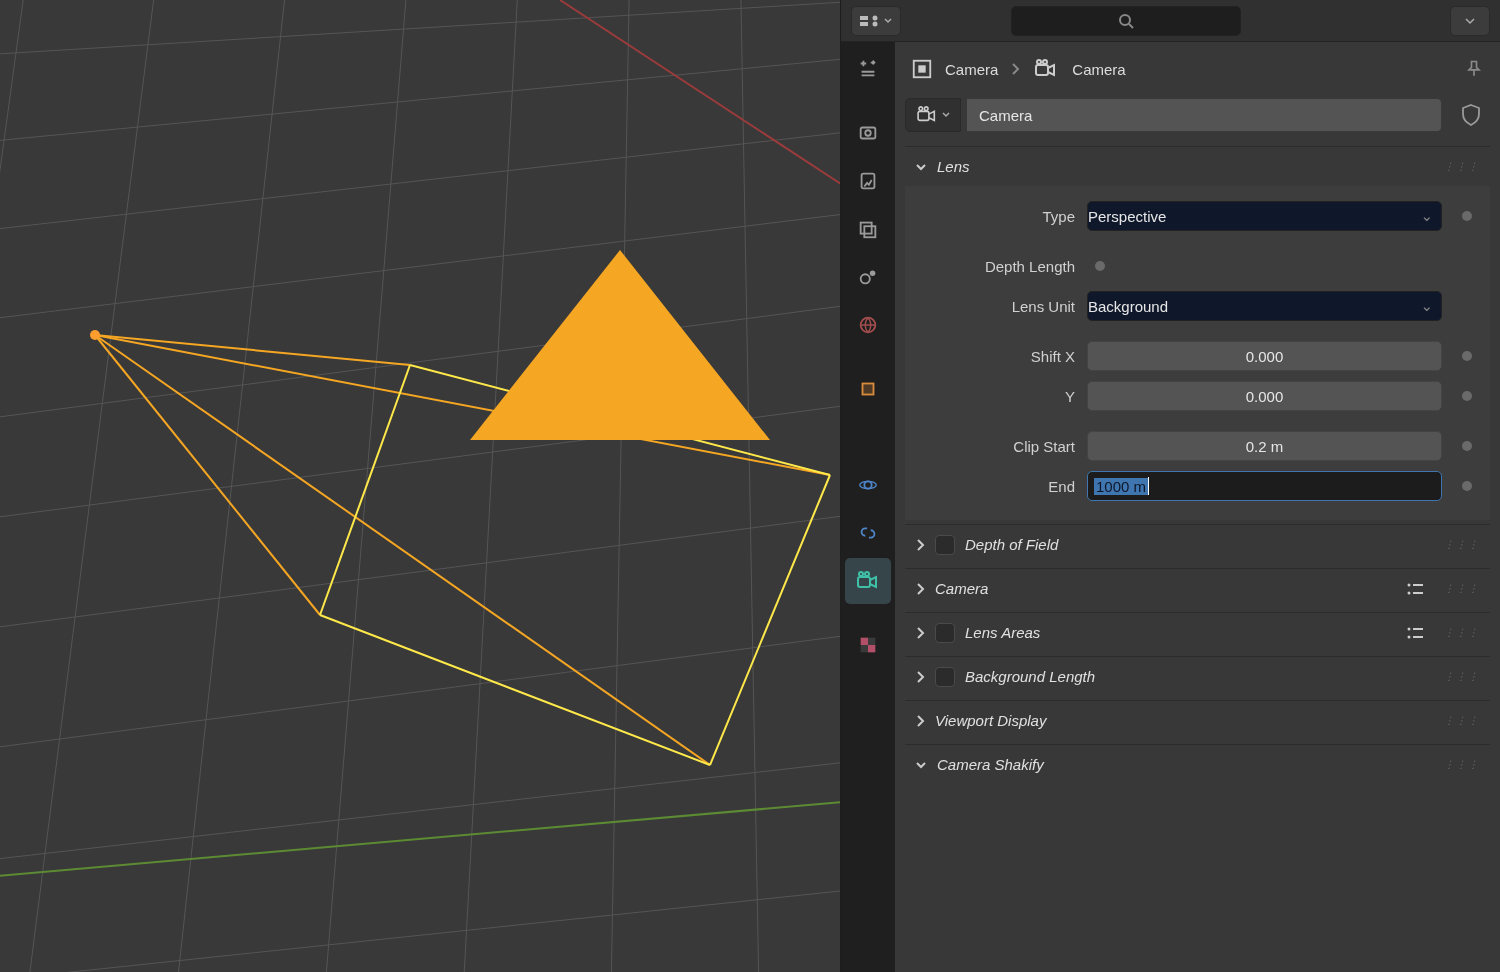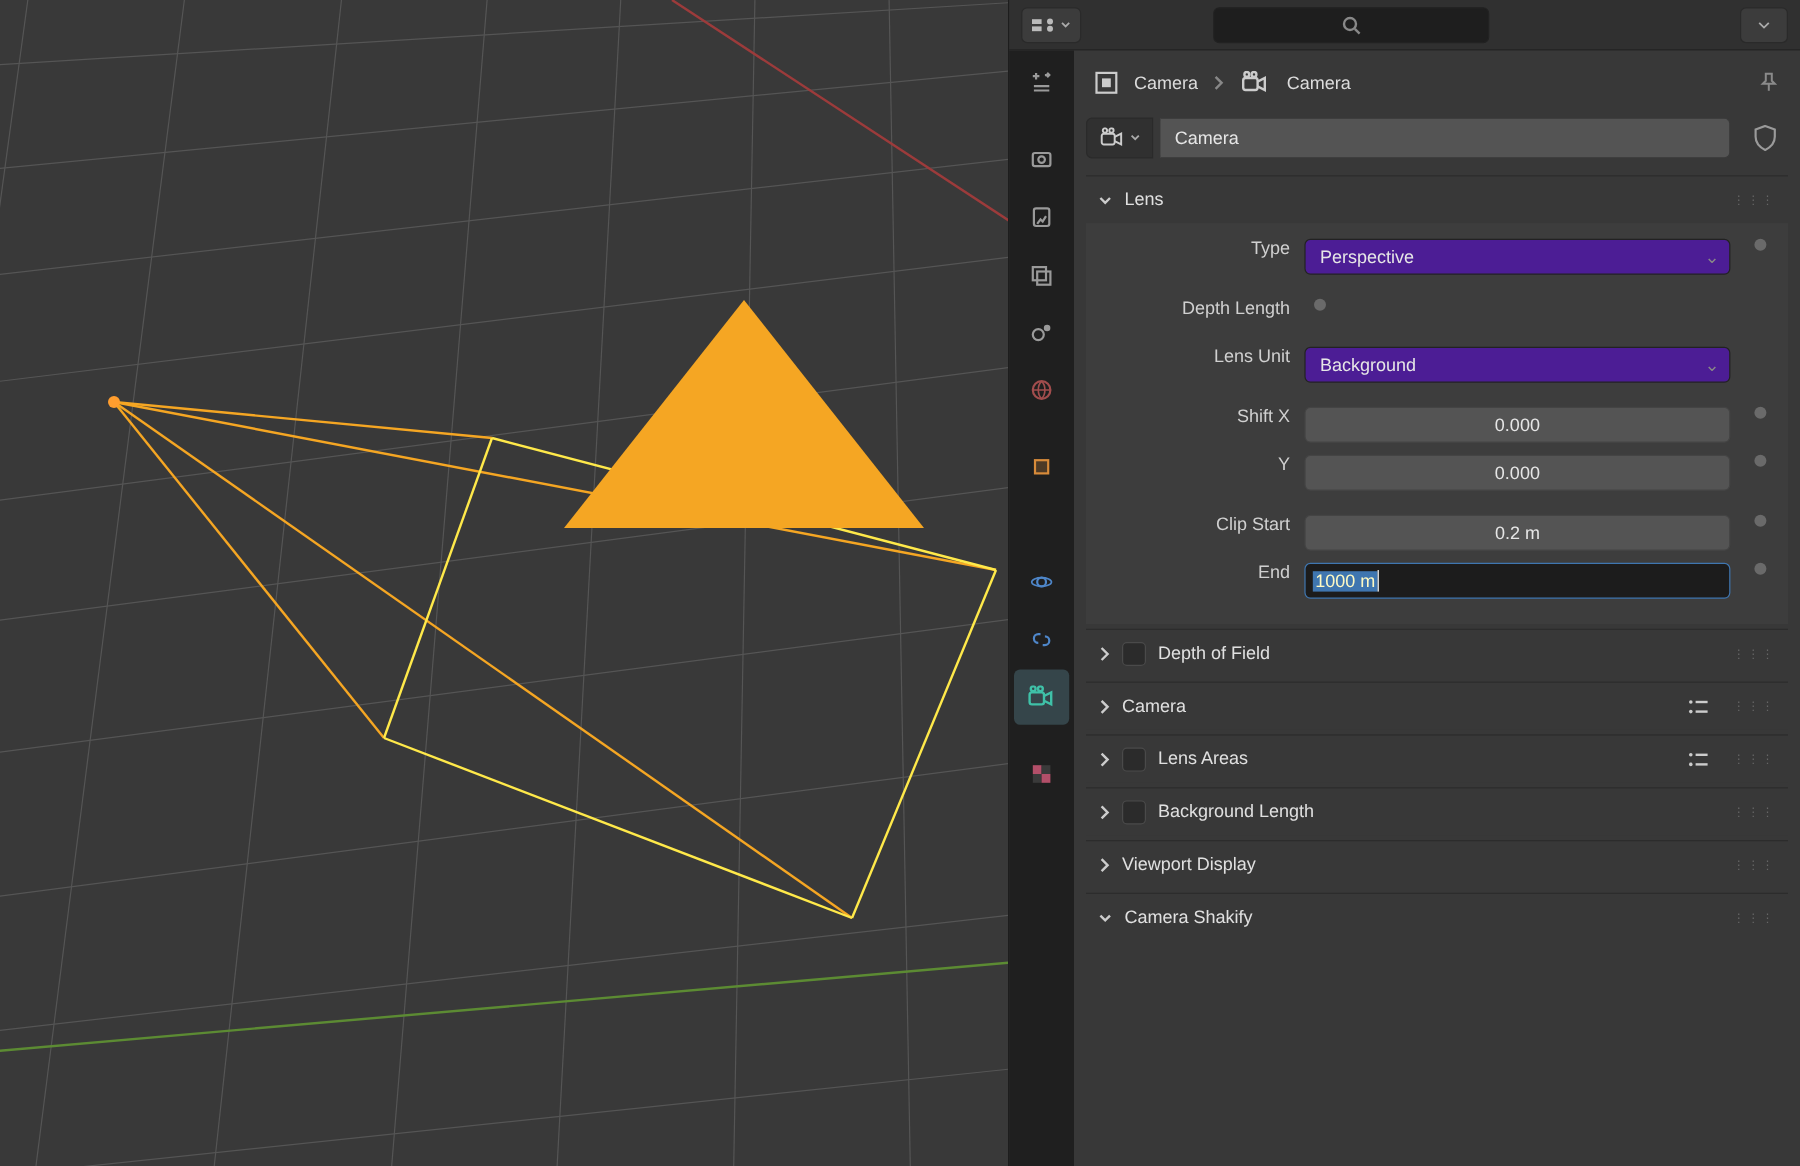--- a/index.html
+++ b/index.html
@@ -95,50 +95,51 @@
     color:#9a9a9a; margin-left:4px;
   }
   .panel {
     background:#383838; margin-bottom:4px;
   }
   .panel-head {
     height:40px; display:flex; align-items:center;
     gap:10px; padding:0 10px;
     color:#e0e0e0;
     border-top:1px solid #2c2c2c;
+    font-style:italic;
   }
   .panel.expanded .panel-body { display:block; }
   .panel-body {
     display:none;
     background:#3d3d3d;
     padding:10px 6px 14px 6px;
   }
   .drag-dots { margin-left:auto; color:#666; letter-spacing:2px; font-size:10px; }
   .list-icon { color:#999; margin-left:auto; margin-right:10px; }
   .prop-row {
-    display:flex; align-items:flex-start;
+    display:flex; align-items:center;
     gap:12px; padding:3px 4px; height:40px;
   }
   .prop-label {
     flex: 0 0 160px; text-align:right; color:#d0d0d0;
   }
   .prop-field {
     flex:1; height:30px;
     background:#545454; border-radius:5px;
     display:flex; align-items:center; justify-content:center;
     color:#e6e6e6; position:relative;
     border:1px solid #444;
   }
-  .prop-field.dropdown { background:#4c1d95; border-color:#222; justify-content:flex-start; padding:0 12px; }
+  .prop-field.dropdown { background:#0f172a; border-color:#222; justify-content:flex-start; padding:0 0; }
   .prop-field.dropdown .chev { position:absolute; right:8px; color:#888; }
   .prop-field.editing {
     background:#1c1c1c; border-color:#3f76b0; justify-content:flex-start; padding:0 6px;
   }
   .prop-field.editing .selected-text {
-    background:#3f76b0; color:#fef9c3; padding:0 2px;
+    background:#3f76b0; color:#0f172a; padding:0 2px;
     display:inline-block;
   }
   .prop-field.editing .caret {
     display:inline-block; width:1px; height:18px; background:#fff;
   }
   .animdot {
     width:10px; height:10px; border-radius:50%;
     background:#6a6a6a; flex:0 0 auto; margin:0 8px;
   }
   .prop-gap { height:10px; }

